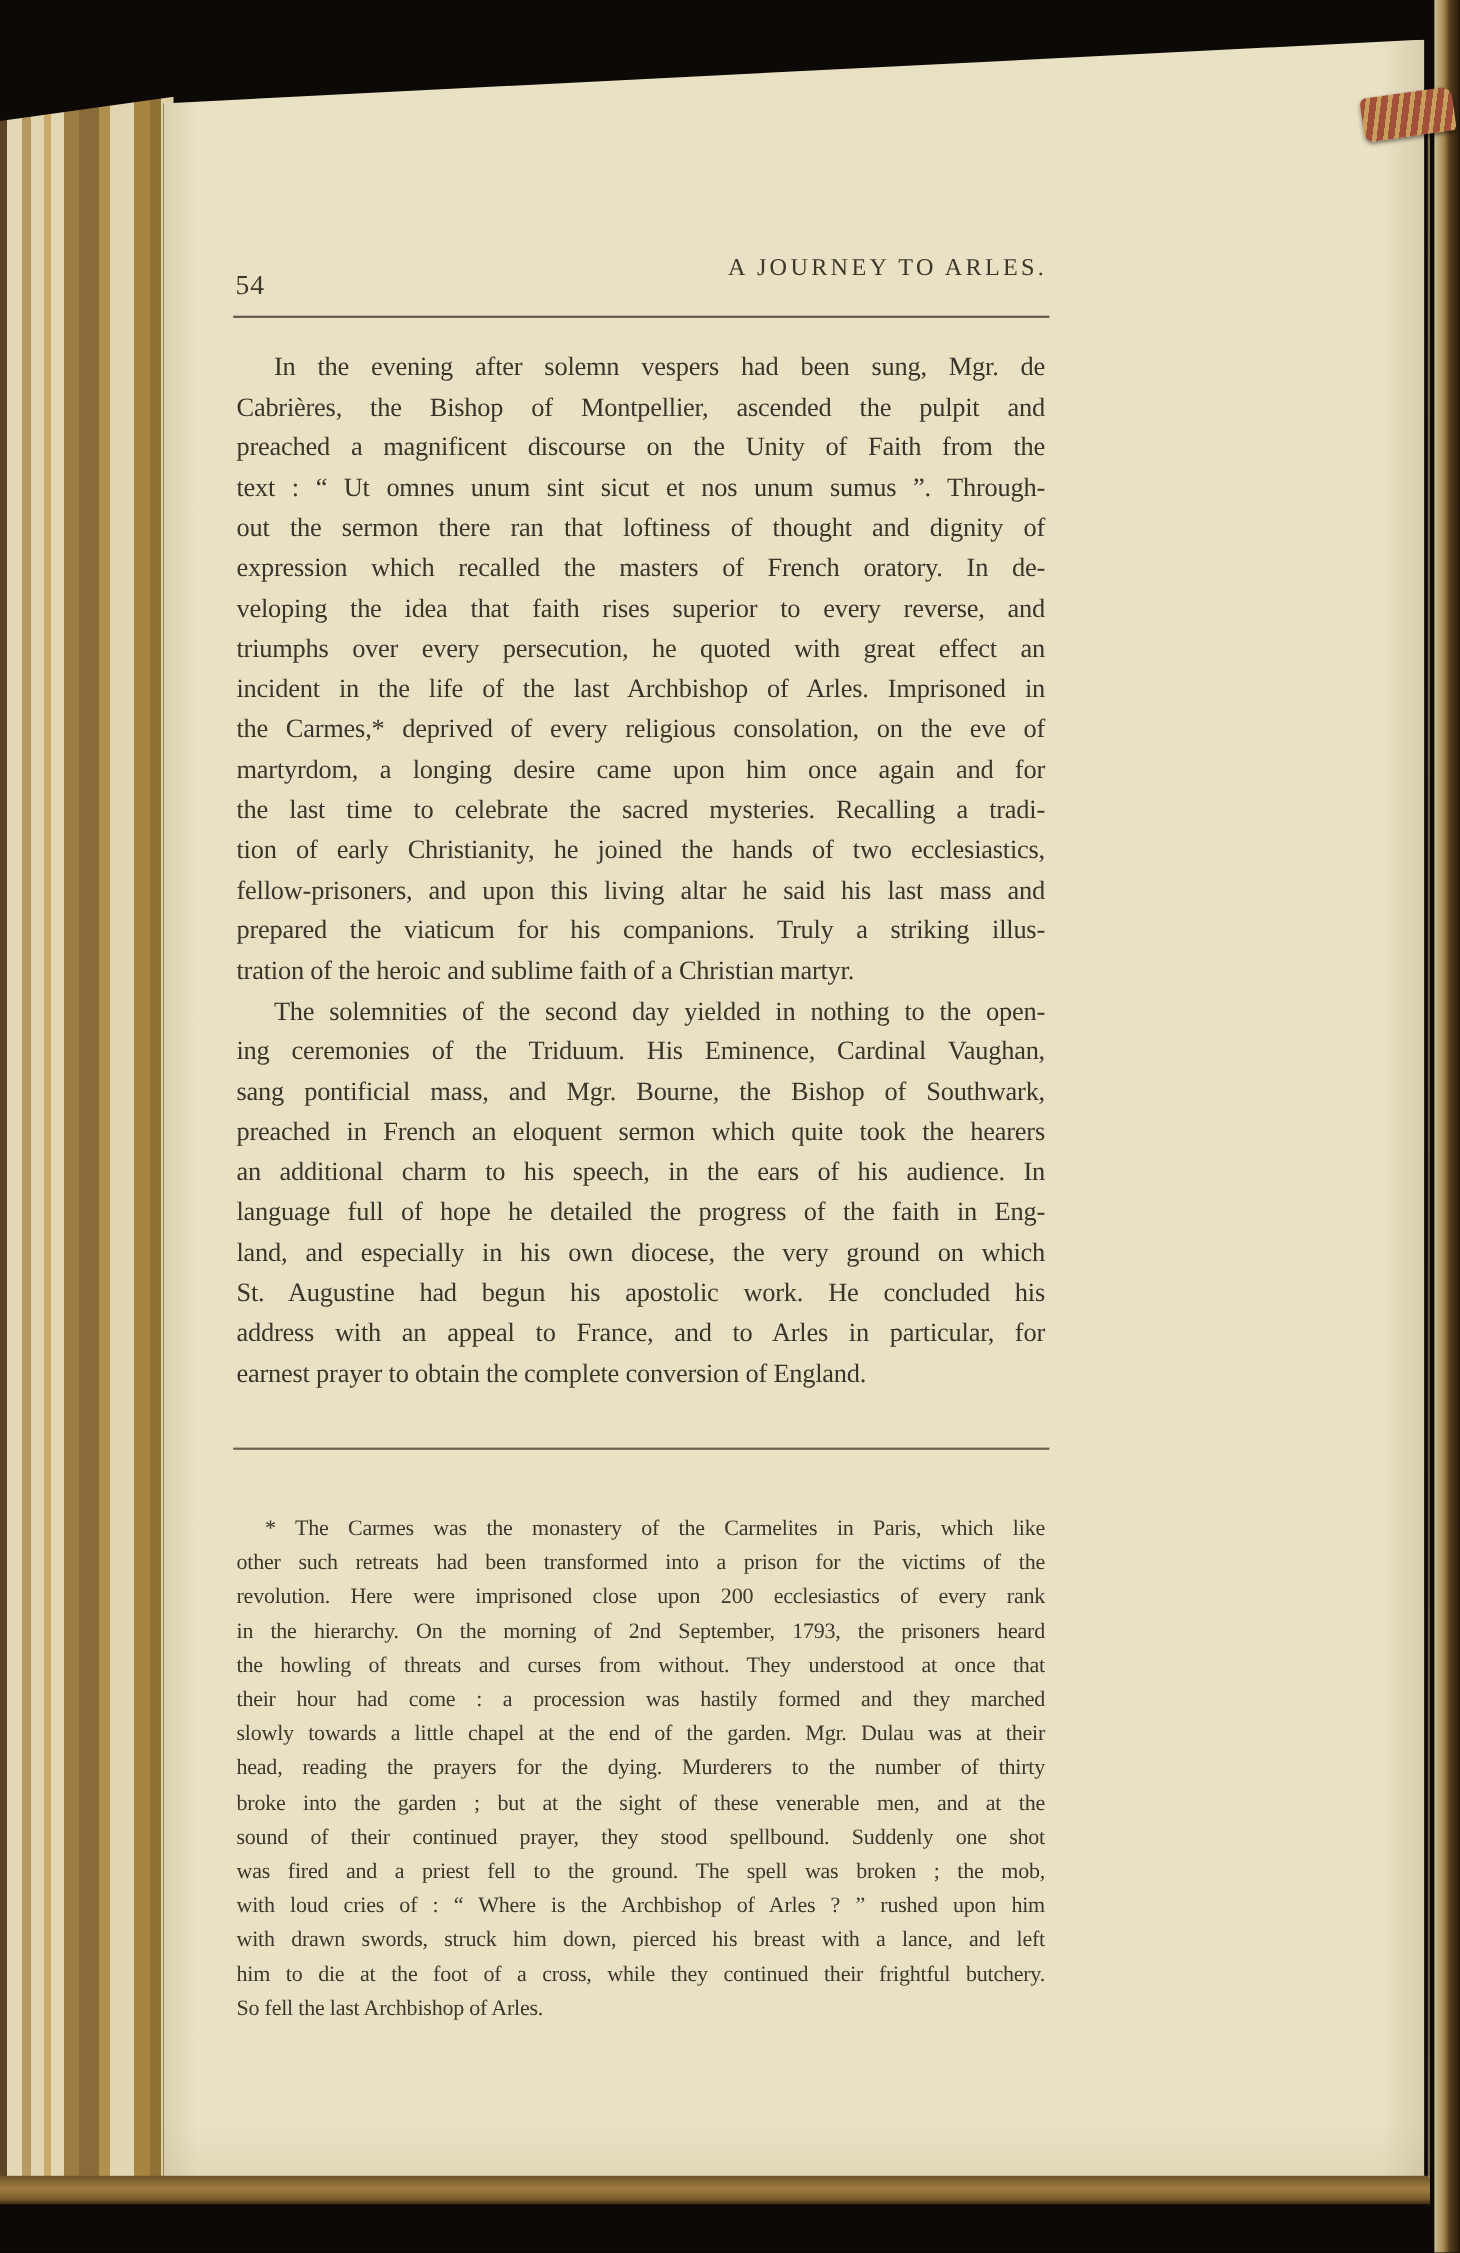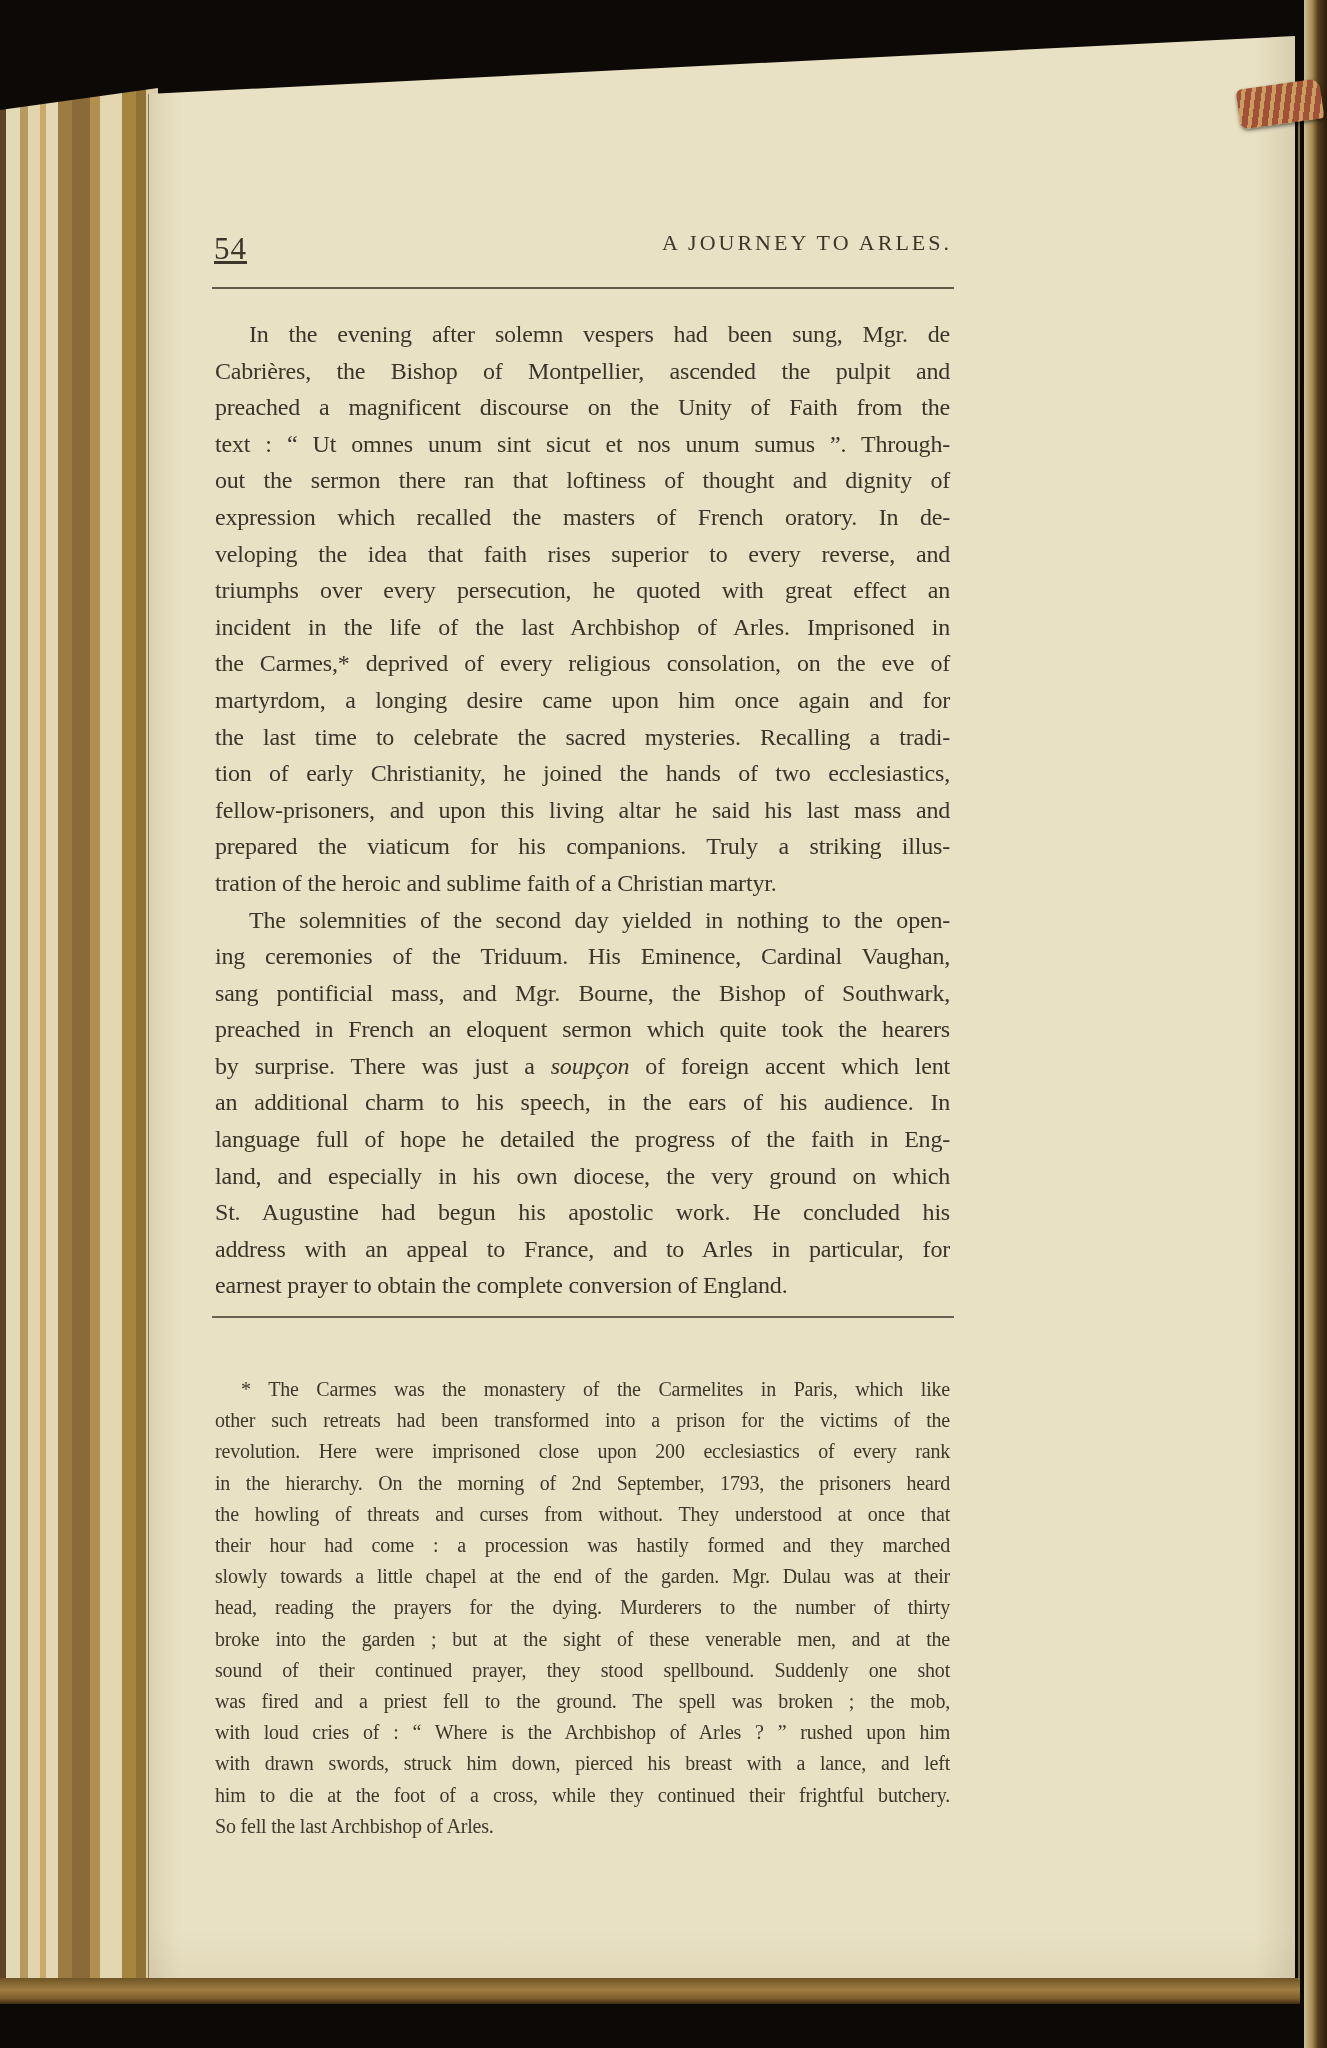--- a/index.html
+++ b/index.html
@@ -61,22 +61,22 @@
   .gilt-edge{
     position:absolute;left:0;top:1978px;width:1300px;height:26px;
     background:linear-gradient(180deg,#6f5426,#a07d42 45%,#7a5c2c 80%,#3a2a12);
   }
   
   .headrow{
     position:absolute;left:212px;top:226px;width:740px;height:34px;
     color:#3d362a;
   }
   .page-number{
-    position:absolute;left:2px;top:5px;
-    font-size:31px;letter-spacing:1px;text-decoration:underline;
+    position:absolute;left:2px;top:20px;
+    font-size:25px;letter-spacing:1px;
   }
   .running-header{
     position:absolute;left:0;right:0;top:4px;text-align:right;
     font-size:22px;letter-spacing:3px;
   }
   .head-rule{
     position:absolute;left:212px;top:287px;width:742px;height:2px;
     background:#4a4234;opacity:.85;
   }
   .body-text{
@@ -143,21 +143,20 @@
         <div class="line">tion of early Christianity, he joined the hands of two ecclesiastics,</div>
         <div class="line">fellow-prisoners, and upon this living altar he said his last mass and</div>
         <div class="line">prepared the viaticum for his companions.  Truly a striking illus-</div>
         <div class="line">tration of the heroic and sublime faith of a Christian martyr.</div>
       </div>
     <div class="para">
         <div class="line">The solemnities of the second day yielded in nothing to the open-</div>
         <div class="line">ing ceremonies of the Triduum.  His Eminence, Cardinal Vaughan,</div>
         <div class="line">sang pontificial mass, and Mgr. Bourne, the Bishop of Southwark,</div>
         <div class="line">preached in French an eloquent sermon which quite took the hearers</div>
-        <div class="line">by surprise.  There was just a <i>soupçon</i> of foreign accent which lent</div>
         <div class="line">an additional charm to his speech, in the ears of his audience.  In</div>
         <div class="line">language full of hope he detailed the progress of the faith in Eng-</div>
         <div class="line">land, and especially in his own diocese, the very ground on which</div>
         <div class="line">St. Augustine had begun his apostolic work.  He concluded his</div>
         <div class="line">address with an appeal to France, and to Arles in particular, for</div>
         <div class="line">earnest prayer to obtain the complete conversion of England.</div>
       </div>
   </div>
 
   <div class="footnote-rule"></div>

